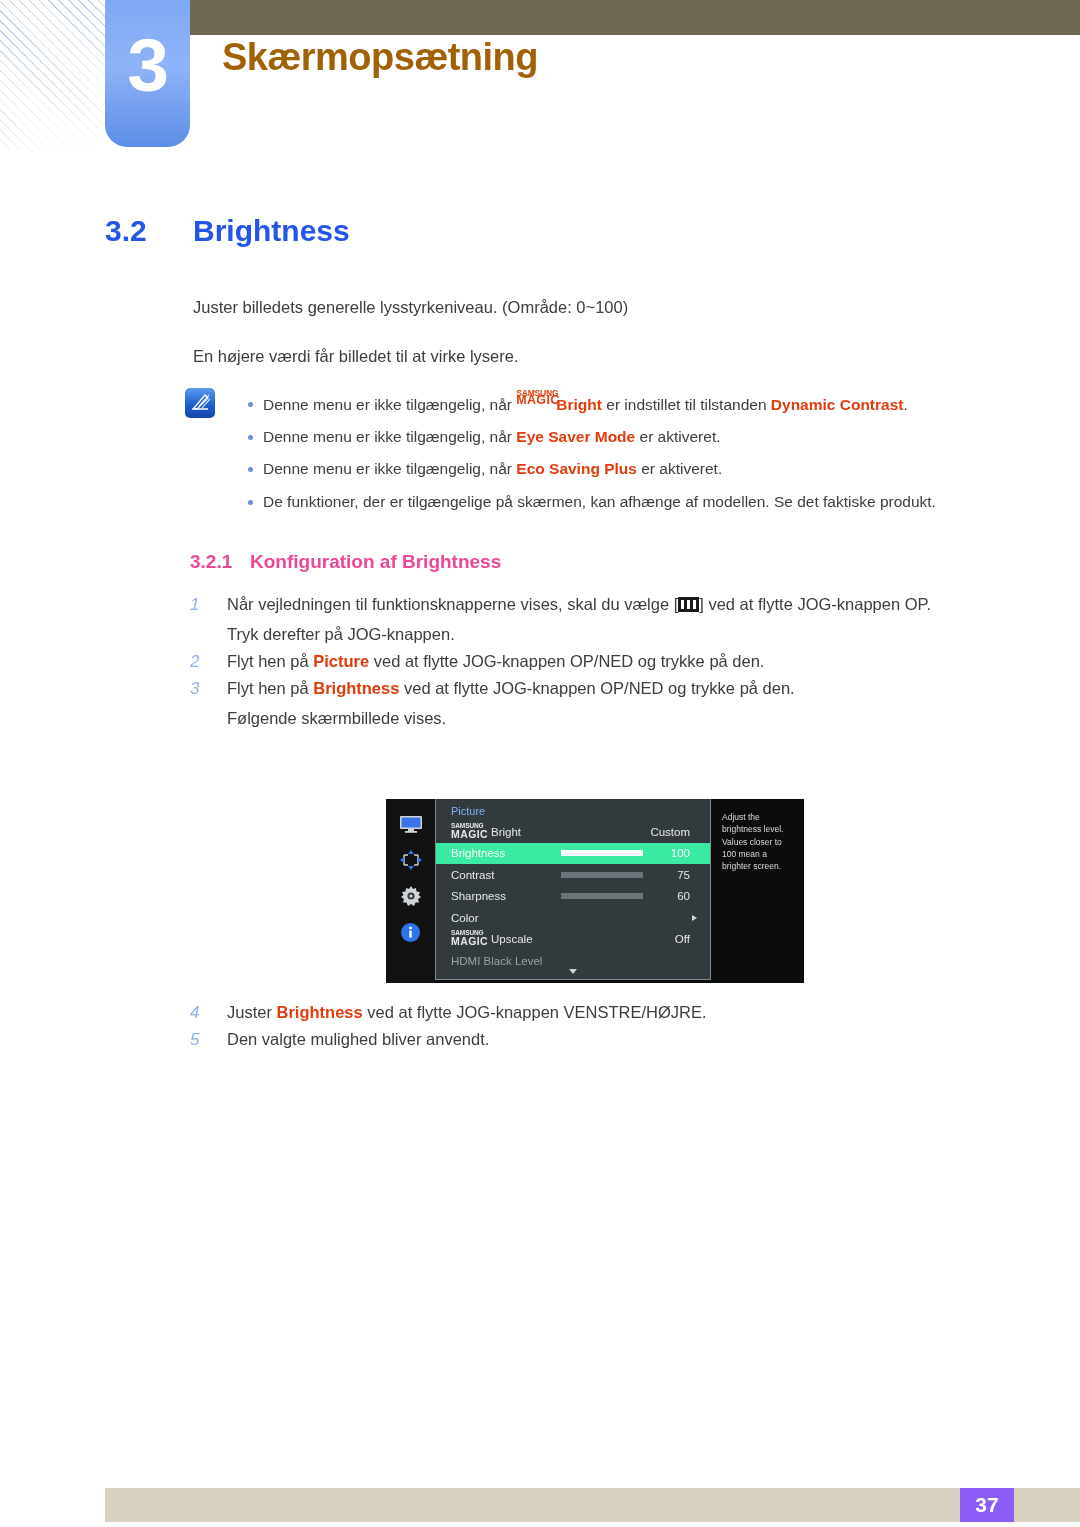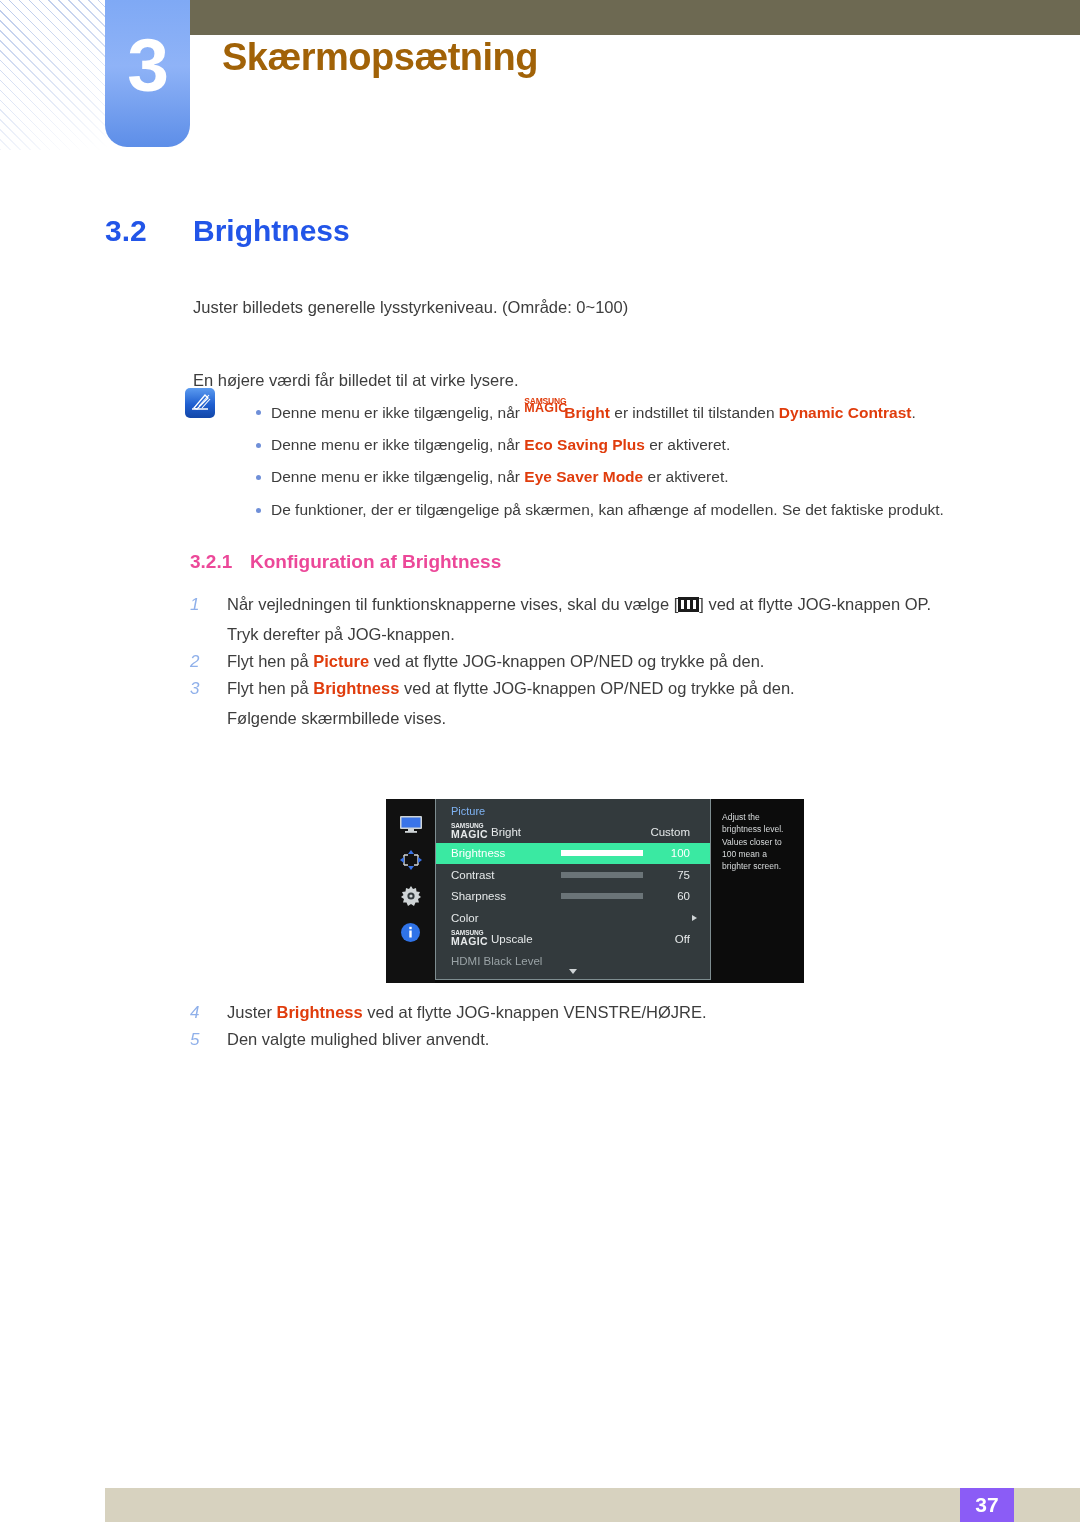--- a/index.html
+++ b/index.html
@@ -49,31 +49,31 @@
   .h3{
     position:absolute;left:190px;top:551px;
     font-size:19px;font-weight:bold;color:#ec4899;
     display:flex;
   }
   .h3 .num{width:60px;}
 
   
   .para{position:absolute;left:193px;font-size:16.5px;color:#3d3d3d;}
   .p1{top:298px;}
-  .p2{top:347px;margin-top:24px;}
+  .p2{top:347px;}
 
   
   .note{position:absolute;left:185px;top:386px;width:835px;}
   .note-icon{
     position:absolute;left:0;top:2px;width:30px;height:30px;border-radius:5px;
     background:linear-gradient(180deg,#5b9bf0 0%,#1f5fd0 55%,#1246a8 100%);
     overflow:hidden;
   }
   .note-icon svg{display:block;}
-  .note-list{margin:16px;padding:0;list-style:none;}
+  .note-list{margin:8px;padding:0;list-style:none;}
   .note-list li{
     position:relative;padding-left:70px;font-size:15.5px;color:#3d3d3d;
     margin-bottom:13px;line-height:1.25;
   }
   .note-list li::before{
     content:"";position:absolute;left:55px;top:8px;
     width:5px;height:5px;border-radius:50%;background:#6f8fd8;
   }
   .red{color:#e03c0c;font-weight:bold;}
 
@@ -197,24 +197,24 @@
       <path d="M9 20 L20 7 L23 10 L12 21 Z" fill="none" stroke="#ffffff" stroke-width="1.3"></path>
       <path d="M14 18 L24 7" stroke="#ffffff" stroke-width="1.1"></path>
       <path d="M17 20 L25 11" stroke="#ffffff" stroke-width="1.1"></path>
     </svg>
   </div>
   <ul class="note-list">
     <li>
       <span>Denne menu er ikke tilgængelig, når </span><span class="magic red"><span class="s">SAMSUNG</span><span class="m">MAGIC</span></span><span class="red">Bright</span><span> er indstillet til tilstanden </span><span class="red">Dynamic Contrast</span><span>.</span>
     </li>
     <li>
-      <span>Denne menu er ikke tilgængelig, når </span><span class="red">Eco Saving Plus</span><span> er aktiveret.</span>
+      <span>Denne menu er ikke tilgængelig, når </span><span class="red">Eye Saver Mode</span><span> er aktiveret.</span>
     </li>
     <li>
-      <span>Denne menu er ikke tilgængelig, når </span><span class="red">Eye Saver Mode</span><span> er aktiveret.</span>
+      <span>Denne menu er ikke tilgængelig, når </span><span class="red">Eco Saving Plus</span><span> er aktiveret.</span>
     </li>
     <li>
       <span>De funktioner, der er tilgængelige på skærmen, kan afhænge af modellen. Se det faktiske produkt.</span>
     </li>
   </ul>
 </div>
 
 <div class="h3">
   <span class="num">3.2.1</span>
   <span>Konfiguration af Brightness</span>

